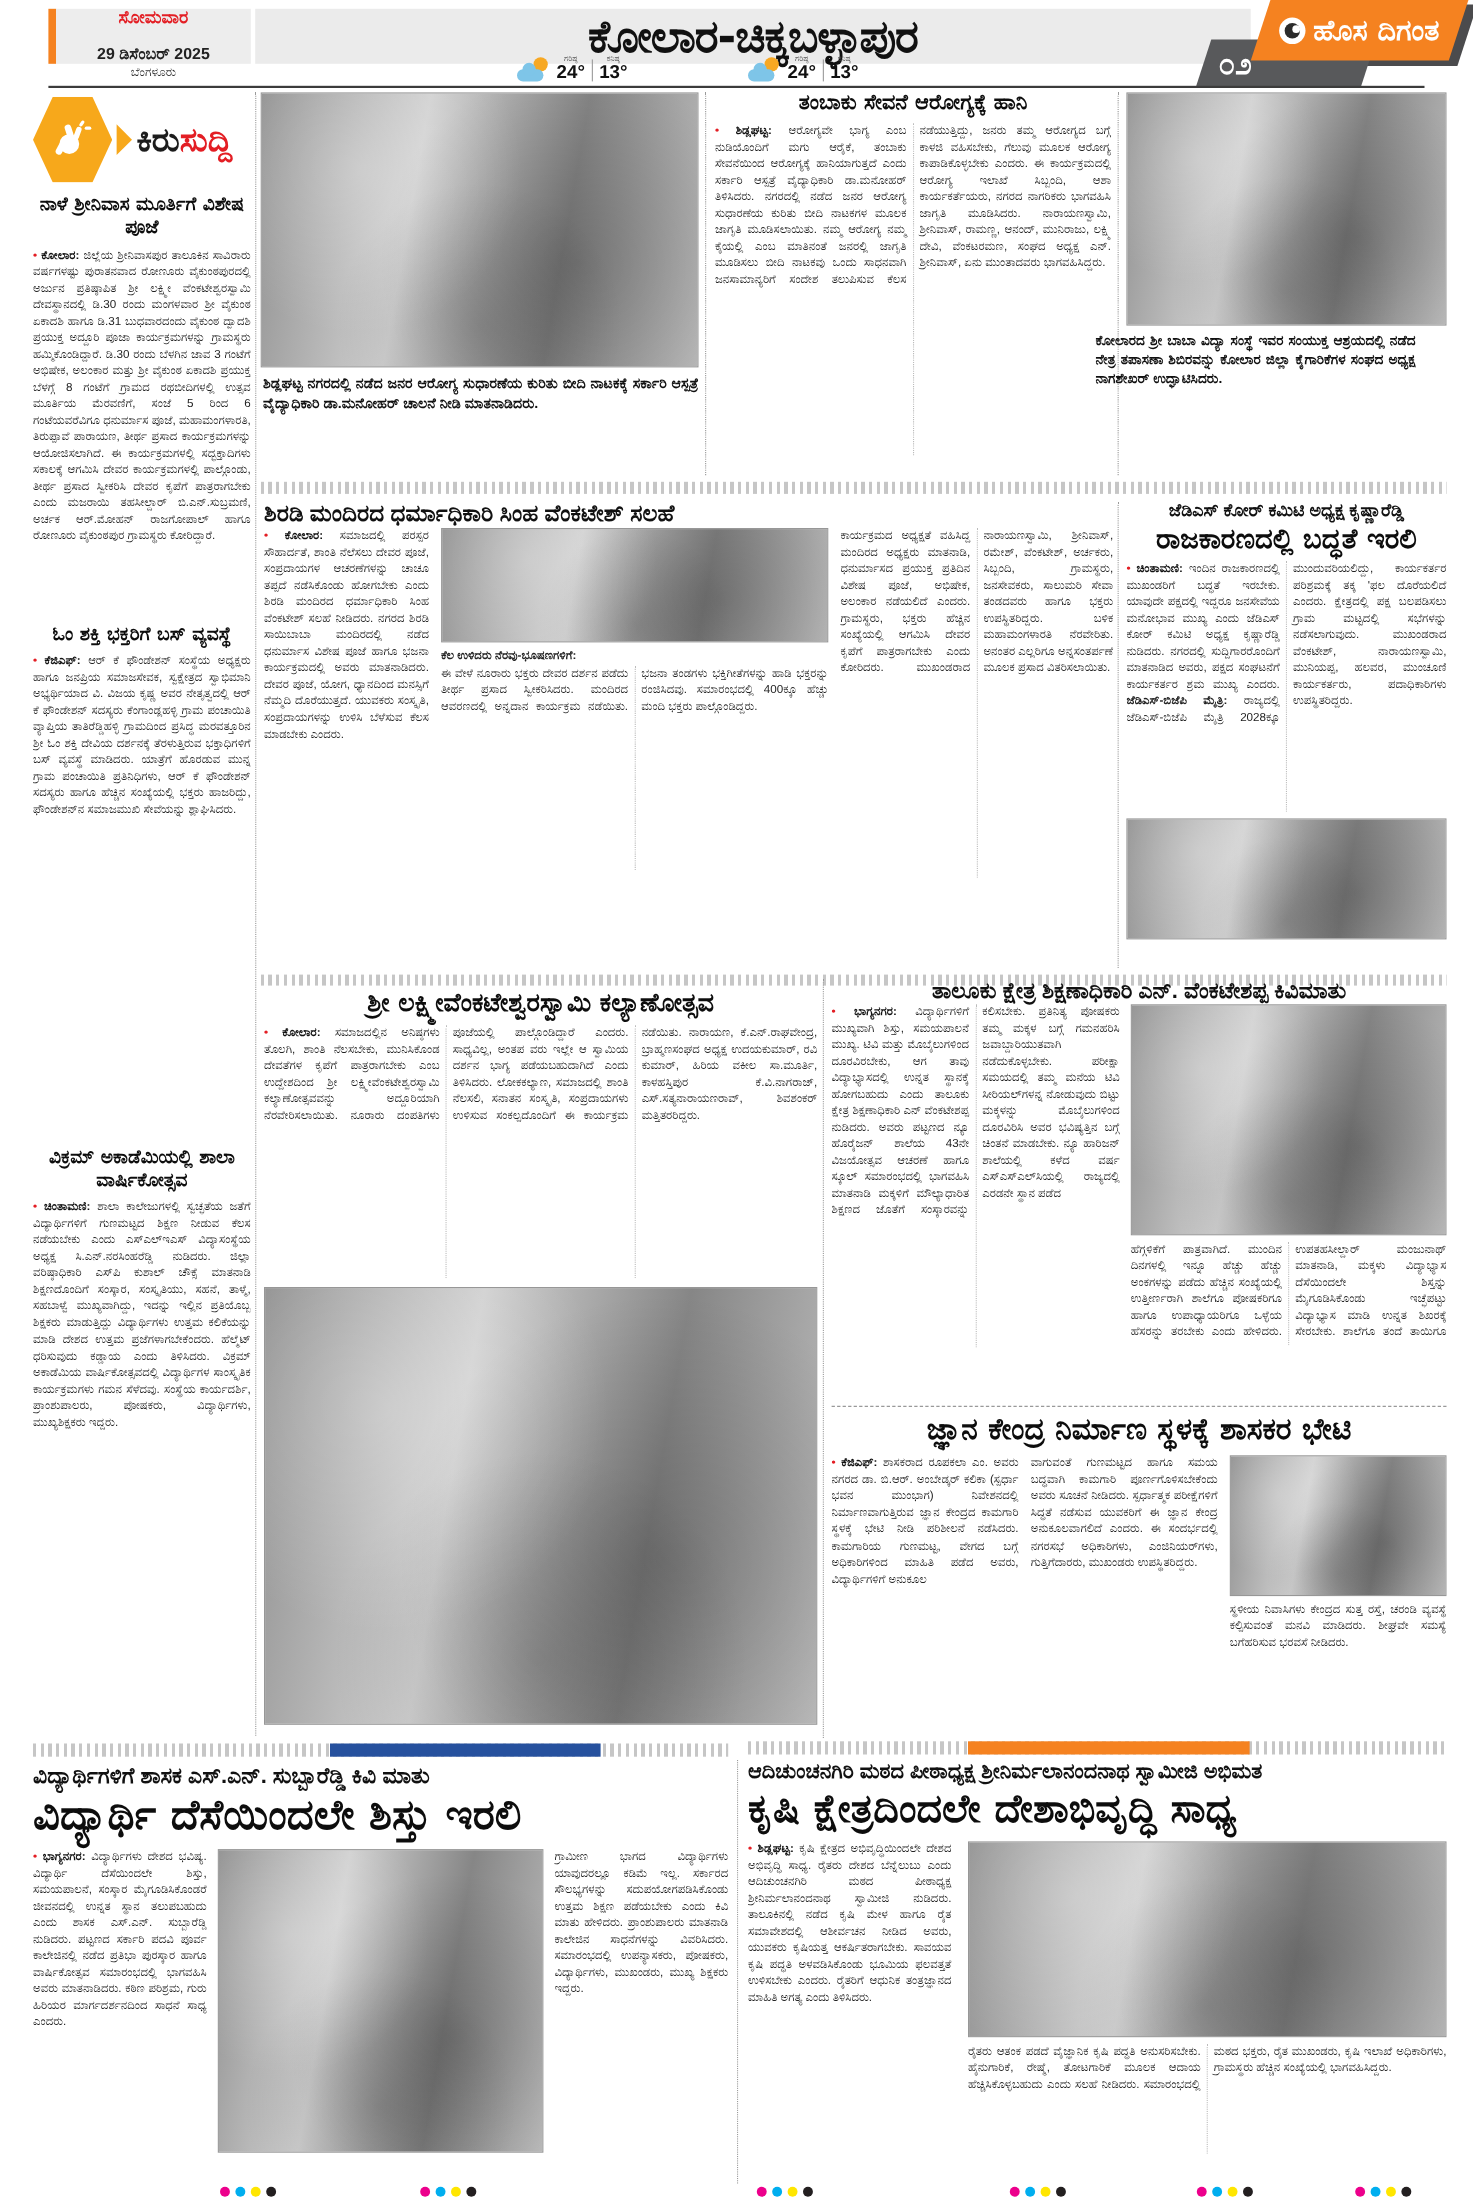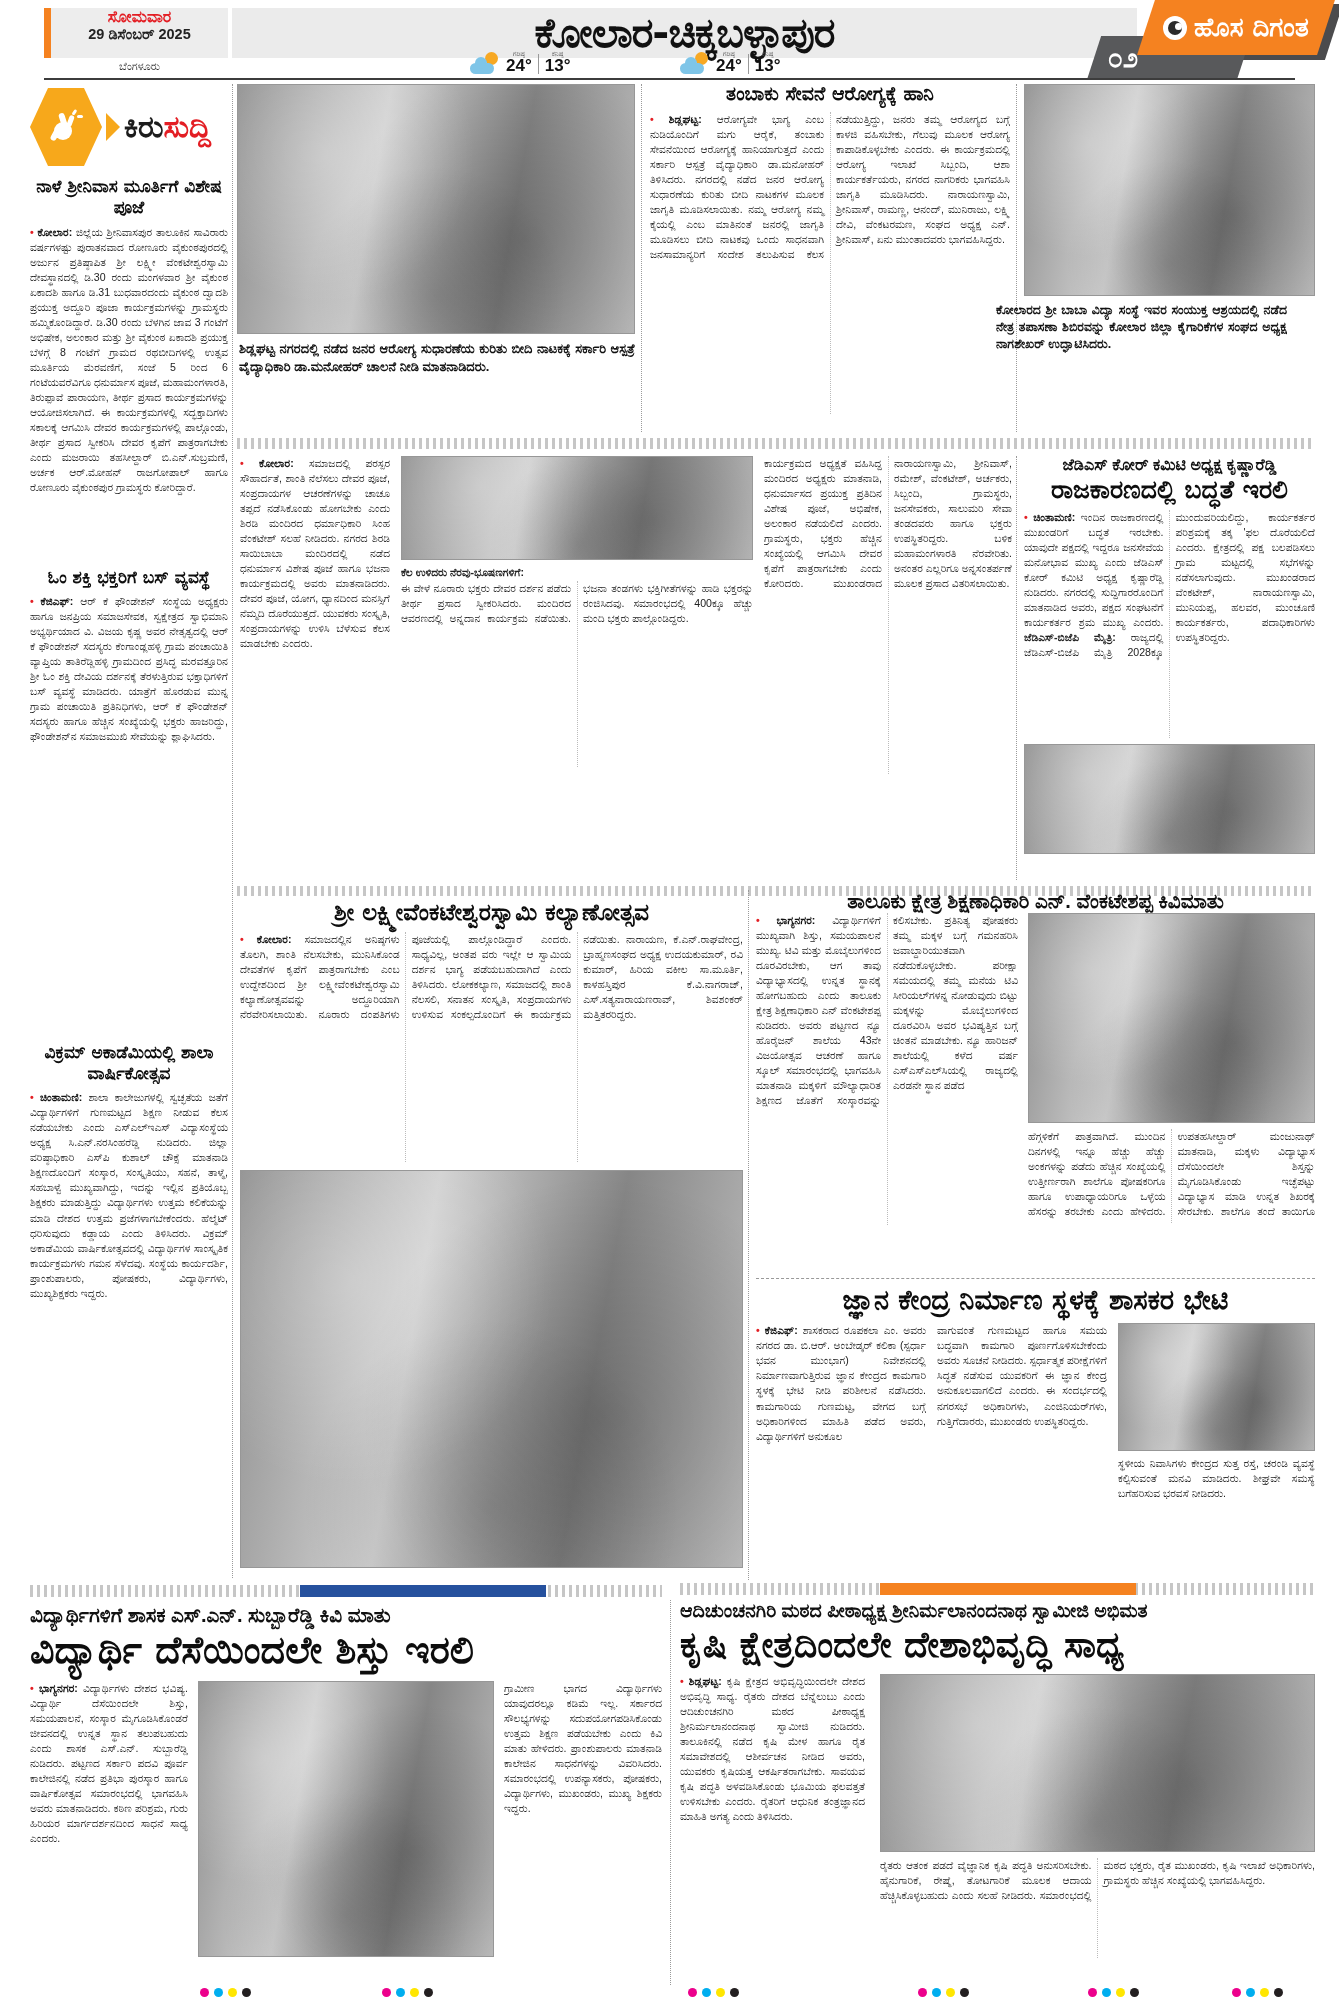--- a/index.html
+++ b/index.html
@@ -2,21 +2,21 @@
 <html><head>
 <meta charset="utf-8">
 <style>
   html,body{margin:0;padding:0;background:#fff;}
   .page{position:relative;width:1339px;height:2009px;background:#fff;overflow:hidden;
         font-family:"Liberation Sans",sans-serif;color:#1c1c1c;}
   .abs{position:absolute;}
   
   .datebar{left:44px;top:8px;width:7px;height:50px;background:#f58220;}
   .datebox{left:51px;top:8px;width:177px;height:50px;background:#ededed;text-align:center;
-           display:flex;flex-direction:column;justify-content:flex-start;}
+           display:flex;flex-direction:column;justify-content:space-between;}
   .day{color:#e31e24;font-weight:bold;font-size:16px;line-height:1.1;}
   .ddate{font-weight:bold;font-size:14.5px;color:#222;}
   .city{left:51px;top:60px;width:177px;text-align:center;font-size:11px;color:#333;}
   .masthead{left:232px;top:8px;width:905px;height:50px;background:#ebebeb;
             display:flex;align-items:center;justify-content:center;}
   .masthead-text{font-family:"DejaVu Sans",sans-serif;font-weight:bold;font-size:41px;color:#111;letter-spacing:-1px;}
   .weather{display:flex;align-items:flex-end;gap:6px;z-index:5;}
   .wicon{position:relative;width:30px;height:22px;}
   .wsun{position:absolute;right:2px;top:0;width:13px;height:13px;border-radius:50%;background:#f7a823;}
   .wcloud{position:absolute;left:0;bottom:0;width:24px;height:11px;border-radius:7px;background:#7ec5e8;}
@@ -185,20 +185,21 @@
   </div>
 
   <div class="abs vdot" style="left:1016px;top:84px;height:348px;"></div>
 
   <div class="abs photo" style="left:1024px;top:84px;width:291px;height:212px;"></div>
   <div class="abs caption" style="left:996px;top:302px;width:291px;height:128px;font-size:12.5px;">ಕೋಲಾರದ ಶ್ರೀ ಬಾಬಾ ವಿದ್ಯಾ ಸಂಸ್ಥೆ ಇವರ ಸಂಯುಕ್ತ ಆಶ್ರಯದಲ್ಲಿ ನಡೆದ ನೇತ್ರ ತಪಾಸಣಾ ಶಿಬಿರವನ್ನು ಕೋಲಾರ ಜಿಲ್ಲಾ ಕೈಗಾರಿಕೆಗಳ ಸಂಘದ ಅಧ್ಯಕ್ಷ ನಾಗಶೇಖರ್ ಉದ್ಘಾಟಿಸಿದರು.</div>
 
   <div class="hatch" style="left:237px;top:438px;width:1078px;height:11px;"></div>
 
   <div class="abs" style="left:240px;top:456px;width:772px;">
+    <div class="kicker" style="font-size:21px;">ಶಿರಡಿ ಮಂದಿರದ ಧರ್ಮಾಧಿಕಾರಿ ಸಿಂಹ ವೆಂಕಟೇಶ್ ಸಲಹೆ</div>
     <div style="display:flex;gap:11px;">
       <div class="body-txt" style="width:150px;height:318px;">
         <span class="dl">ಕೋಲಾರ:</span>
         <span>ಸಮಾಜದಲ್ಲಿ ಪರಸ್ಪರ ಸೌಹಾರ್ದತೆ, ಶಾಂತಿ ನೆಲೆಸಲು ದೇವರ ಪೂಜೆ, ಸಂಪ್ರದಾಯಗಳ ಆಚರಣೆಗಳನ್ನು ಚಾಚೂ ತಪ್ಪದೆ ನಡೆಸಿಕೊಂಡು ಹೋಗಬೇಕು ಎಂದು ಶಿರಡಿ ಮಂದಿರದ ಧರ್ಮಾಧಿಕಾರಿ ಸಿಂಹ ವೆಂಕಟೇಶ್ ಸಲಹೆ ನೀಡಿದರು. ನಗರದ ಶಿರಡಿ ಸಾಯಿಬಾಬಾ ಮಂದಿರದಲ್ಲಿ ನಡೆದ ಧನುರ್ಮಾಸ ವಿಶೇಷ ಪೂಜೆ ಹಾಗೂ ಭಜನಾ ಕಾರ್ಯಕ್ರಮದಲ್ಲಿ ಅವರು ಮಾತನಾಡಿದರು. ದೇವರ ಪೂಜೆ, ಯೋಗ, ಧ್ಯಾನದಿಂದ ಮನಸ್ಸಿಗೆ ನೆಮ್ಮದಿ ದೊರೆಯುತ್ತದೆ. ಯುವಕರು ಸಂಸ್ಕೃತಿ, ಸಂಪ್ರದಾಯಗಳನ್ನು ಉಳಿಸಿ ಬೆಳೆಸುವ ಕೆಲಸ ಮಾಡಬೇಕು ಎಂದರು.</span>
       </div>
       <div style="width:352px;">
         <div class="photo" style="width:352px;height:104px;"></div>
         <div class="body-txt" style="margin-top:5px;height:14px;">
           <span class="boldlead">ಕೆಲ ಉಳಿದರು ನೆರವು-ಭೂಷಣಗಳಿಗೆ:</span>
         </div>

